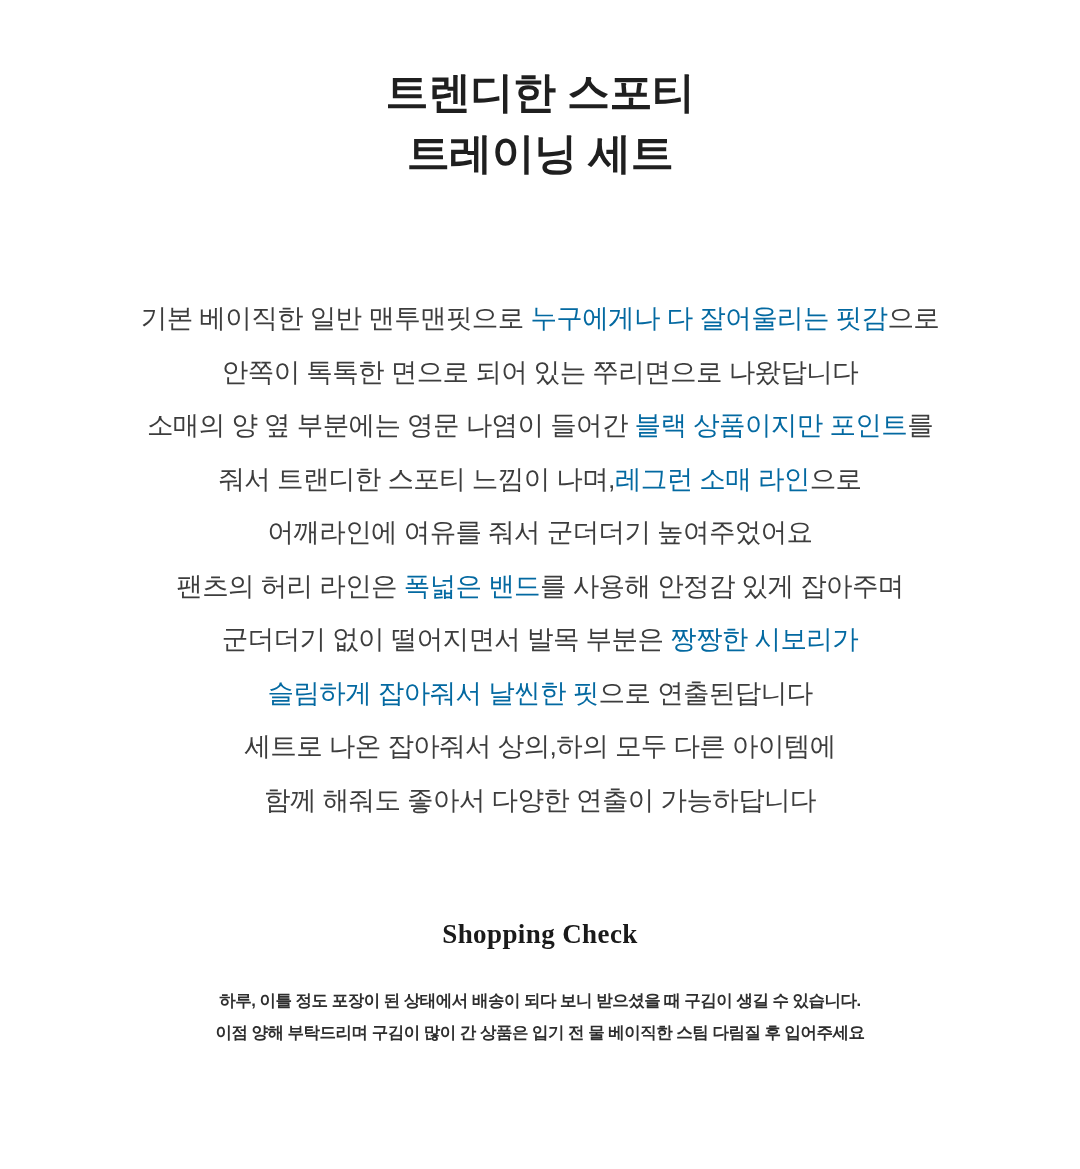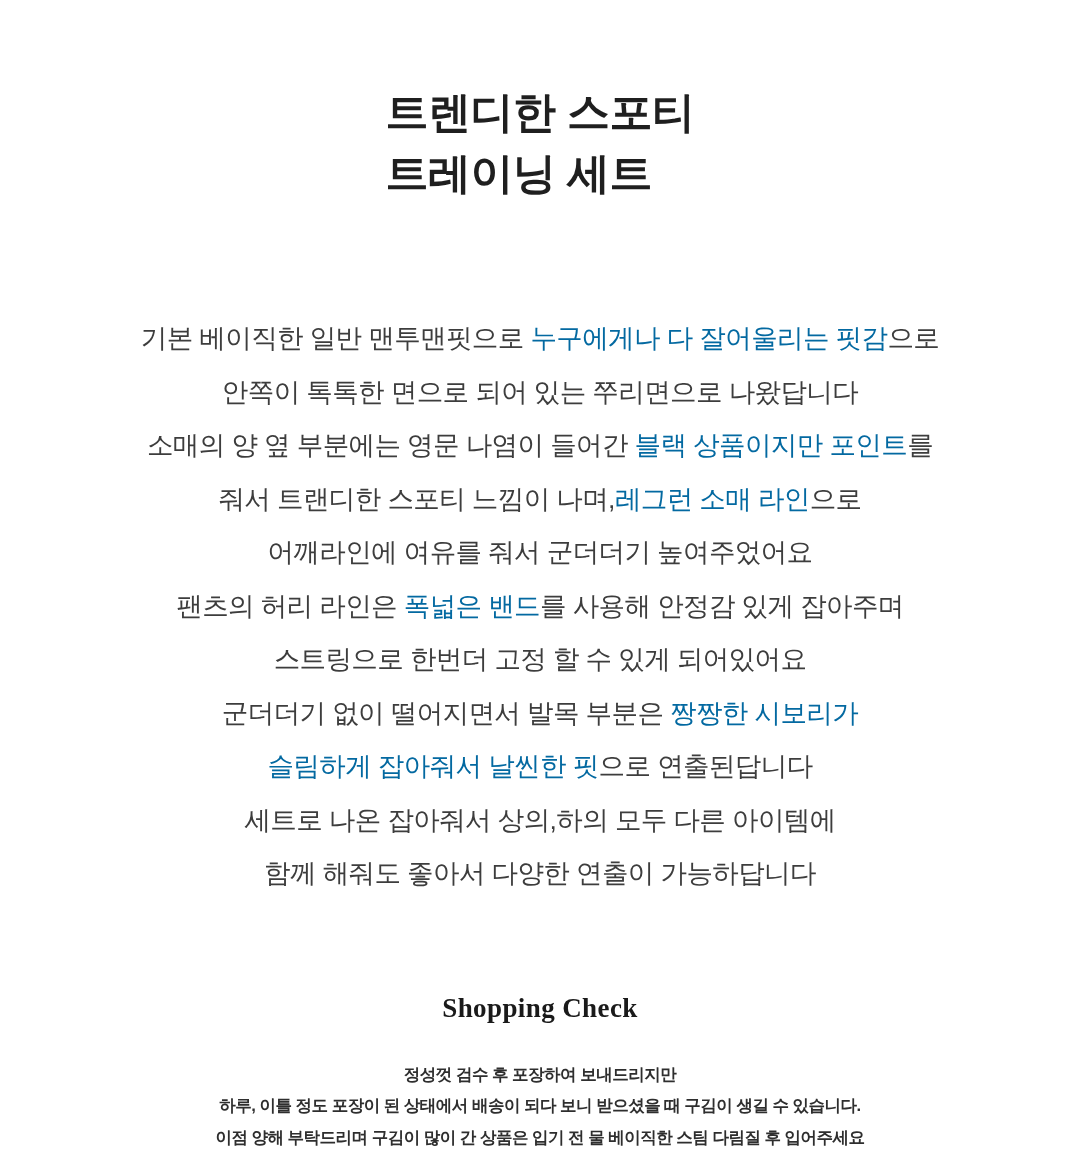--- a/index.html
+++ b/index.html
@@ -20,21 +20,22 @@
     box-sizing: border-box;
     background: #ffffff;
     position: relative;
     display: flex;
     flex-direction: column;
     align-items: center;
   }
 
   
   .title-block {
-    margin-top: 82px;
+    margin-top: 62px;
+    text-align: center;
     color: #1f1f1f;
     font-weight: bold;
     font-size: 43px;
     line-height: 1.42;
     letter-spacing: -0.5px;
   }
   .title-line {
     display: block;
     white-space: pre;
   }
@@ -96,28 +97,26 @@
     <span class="title-line">트레이닝 세트</span>
   </div>
 
   <div class="desc-block">
       <span class="desc-line"><span>기본 베이직한 일반 맨투맨핏으로 </span><span class="hl">누구에게나 다 잘어울리는 핏감</span><span>으로</span></span>
       <span class="desc-line"><span>안쪽이 톡톡한 면으로 되어 있는 쭈리면으로 나왔답니다</span></span>
       <span class="desc-line"><span>소매의 양 옆 부분에는 영문 나염이 들어간 </span><span class="hl">블랙 상품이지만 포인트</span><span>를</span></span>
       <span class="desc-line"><span>줘서 트랜디한 스포티 느낌이 나며,</span><span class="hl">레그런 소매 라인</span><span>으로</span></span>
       <span class="desc-line"><span>어깨라인에 여유를 줘서 군더더기 높여주었어요</span></span>
       <span class="desc-line"><span>팬츠의 허리 라인은 </span><span class="hl">폭넓은 밴드</span><span>를 사용해 안정감 있게 잡아주며</span></span>
-      <span class="desc-line"><span>스트링으로 한번더 고정 할 수 있게 되어있어요</span></span>
       <span class="desc-line"><span>군더더기 없이 떨어지면서 발목 부분은 </span><span class="hl">짱짱한 시보리가</span></span>
       <span class="desc-line"><span class="hl">슬림하게 잡아줘서 날씬한 핏</span><span>으로 연출된답니다</span></span>
       <span class="desc-line"><span>세트로 나온 잡아줘서 상의,하의 모두 다른 아이템에</span></span>
       <span class="desc-line"><span>함께 해줘도 좋아서 다양한 연출이 가능하답니다</span></span>
     </div>
 
   <div class="check-block">
     <div class="check-title">Shopping Check</div>
-    <span class="check-line">정성껏 검수 후 포장하여 보내드리지만</span>
     <span class="check-line">하루, 이틀 정도 포장이 된 상태에서 배송이 되다 보니 받으셨을 때 구김이 생길 수 있습니다.</span>
     <span class="check-line">이점 양해 부탁드리며 구김이 많이 간 상품은 입기 전 물 베이직한 스팀 다림질 후 입어주세요</span>
   </div>
 
   <div class="bottom-pad"></div>
 </div>
 
 </body></html>

